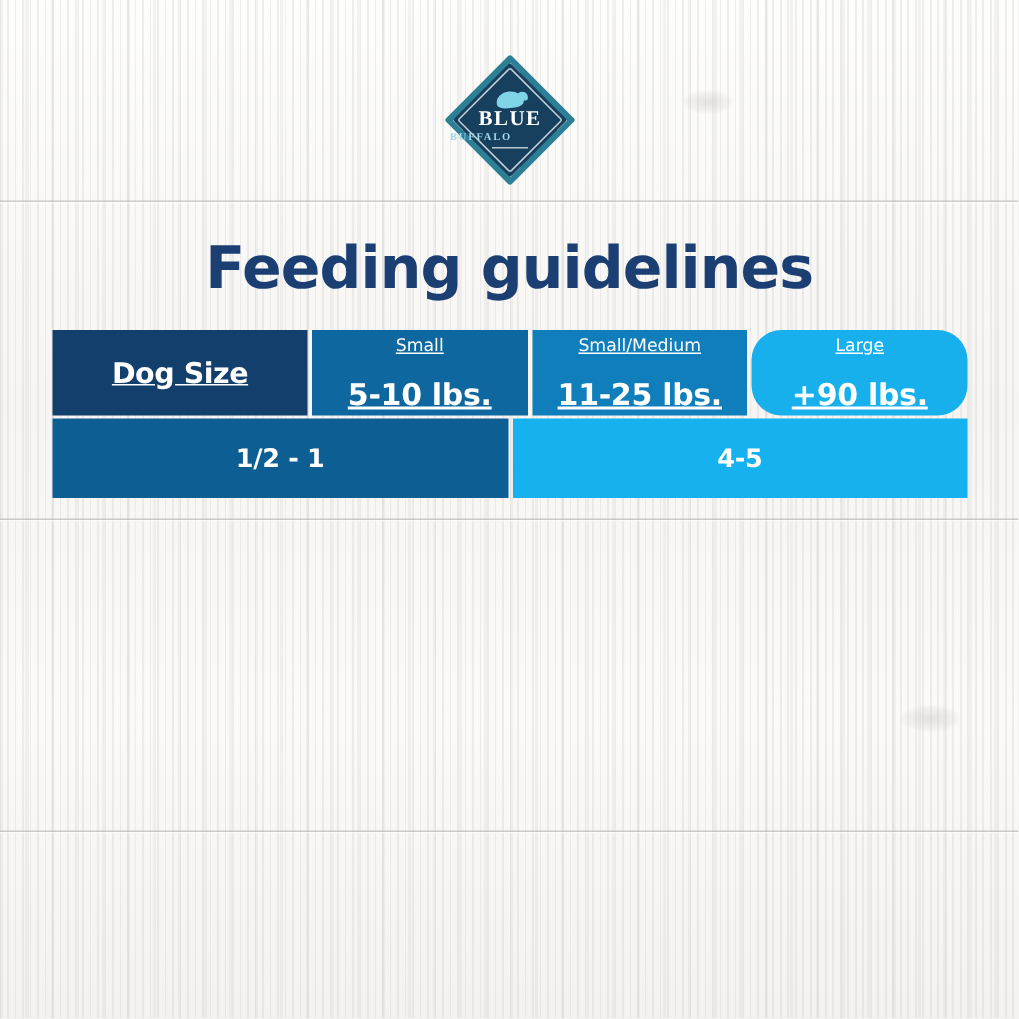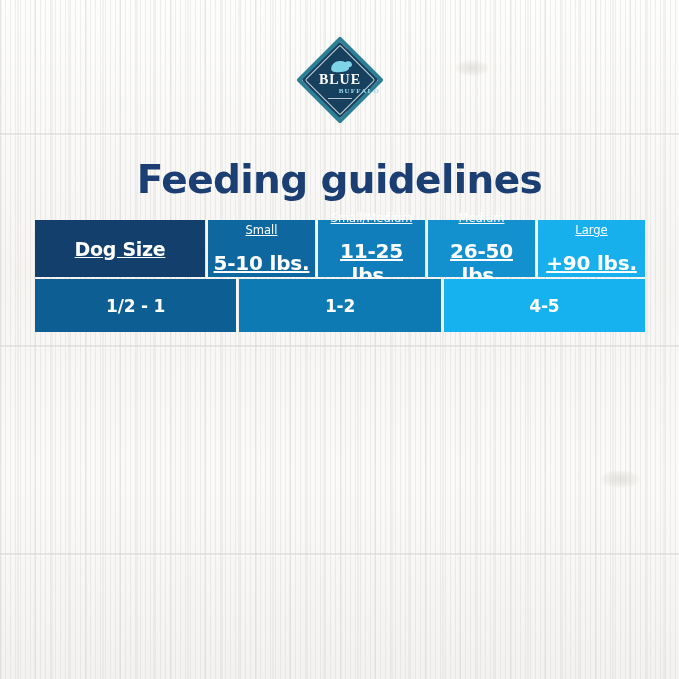--- a/index.html
+++ b/index.html
@@ -58,21 +58,21 @@
   .buffalo:after{
     content:"";position:absolute;right:-3px;top:1px;width:7px;height:6px;
     background:#7fd4e8;border-radius:50% 60% 30% 40%;
   }
   .logo-blue{
     position:absolute;left:0;top:33px;width:80px;text-align:center;
     color:#ffffff;font-size:14px;font-weight:bold;letter-spacing:1px;
     font-family:"Liberation Serif", serif;line-height:1;
   }
   .logo-buffalo{
-    position:absolute;left:0;top:48px;width:80px;text-align:right;
+    position:absolute;left:0;top:48px;width:80px;text-align:left;
     color:#9fd9ea;font-size:7px;font-weight:bold;letter-spacing:1.2px;
     font-family:"Liberation Serif", serif;line-height:1;
   }
   .logo-rule{
     position:absolute;left:28px;top:58px;width:24px;height:1px;background:rgba(255,255,255,.7);
   }
 
   
   #title{
     position:absolute;left:0;top:157px;width:679px;text-align:center;
@@ -141,40 +141,33 @@
       <div class="cell data-cell" style="background:#0f679f;">
         <span class="sz-name">Small</span>
         <span class="sz-wt">5-10 lbs.</span>
       </div>
 
       <div class="cell data-cell" style="background:#0f7ebb;">
         <span class="sz-name">Small/Medium</span>
         <span class="sz-wt">11-25 lbs.</span>
       </div>
 
-      <div class="cell data-cell" style="background:#1391cf;">
-        <span class="sz-name">Medium</span>
-        <span class="sz-wt">26-50 lbs.</span>
-      </div>
 
-      <div class="cell data-cell" style="background:#17b0ec;">
+      <div class="cell data-cell" style="background:#17b0ec;border-radius:20px;">
         <span class="sz-name">Large</span>
         <span class="sz-wt">+90 lbs.</span>
       </div>
     </div>
 
     <div class="trow row2">
 
       <div class="cell data-cell" style="background:#0d5f93;">
         <span class="val">1/2 - 1</span>
       </div>
 
-      <div class="cell data-cell" style="background:#0e7ab4;">
-        <span class="val">1-2</span>
-      </div>
 
 
       <div class="cell data-cell" style="background:#16b2ef;">
         <span class="val">4-5</span>
       </div>
     </div>
 
   </div>
 
   <div id="photo">

